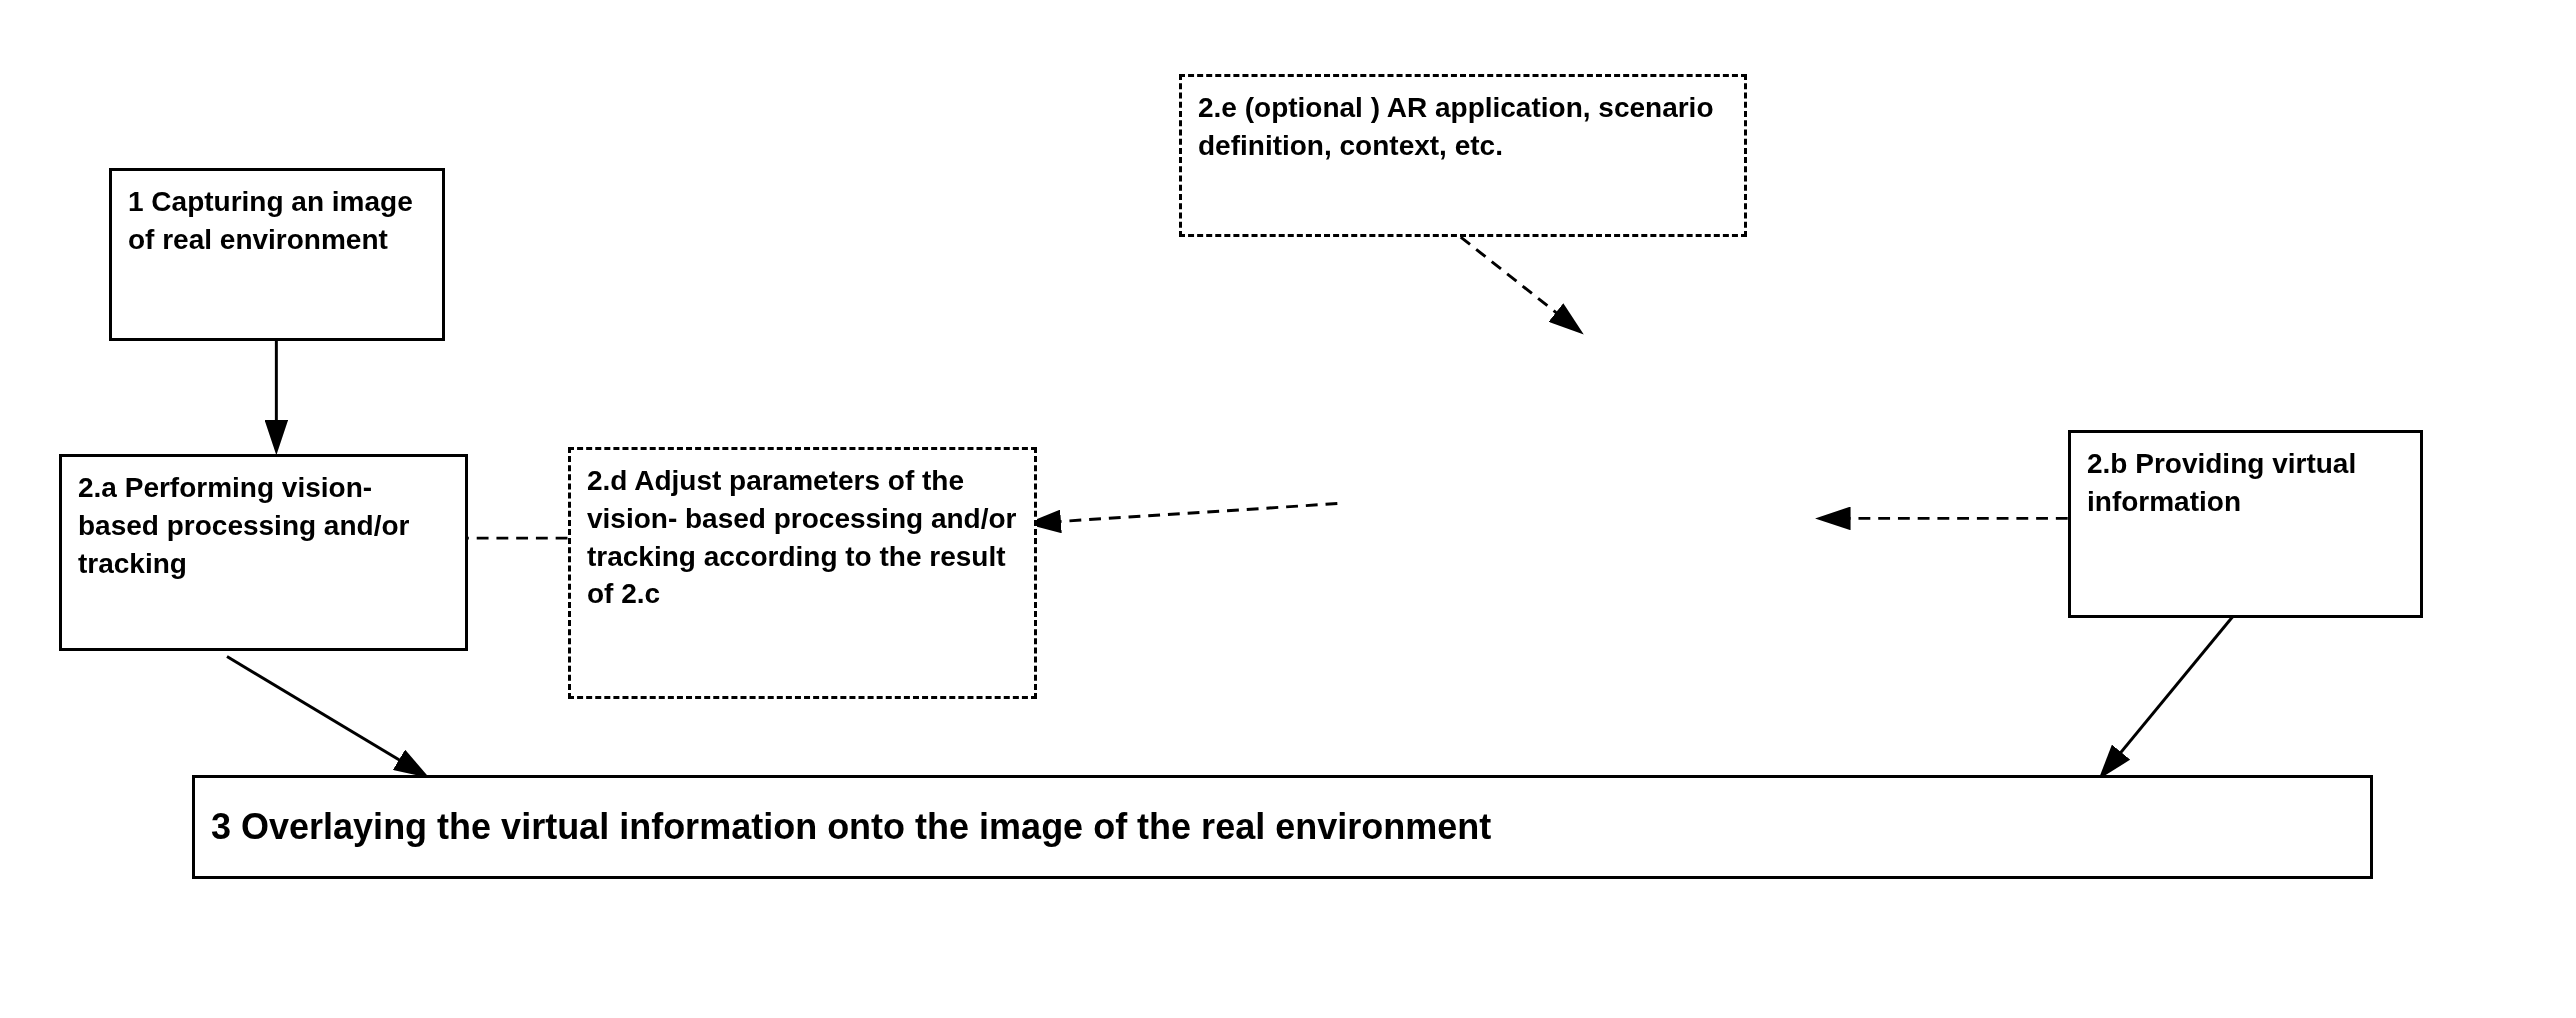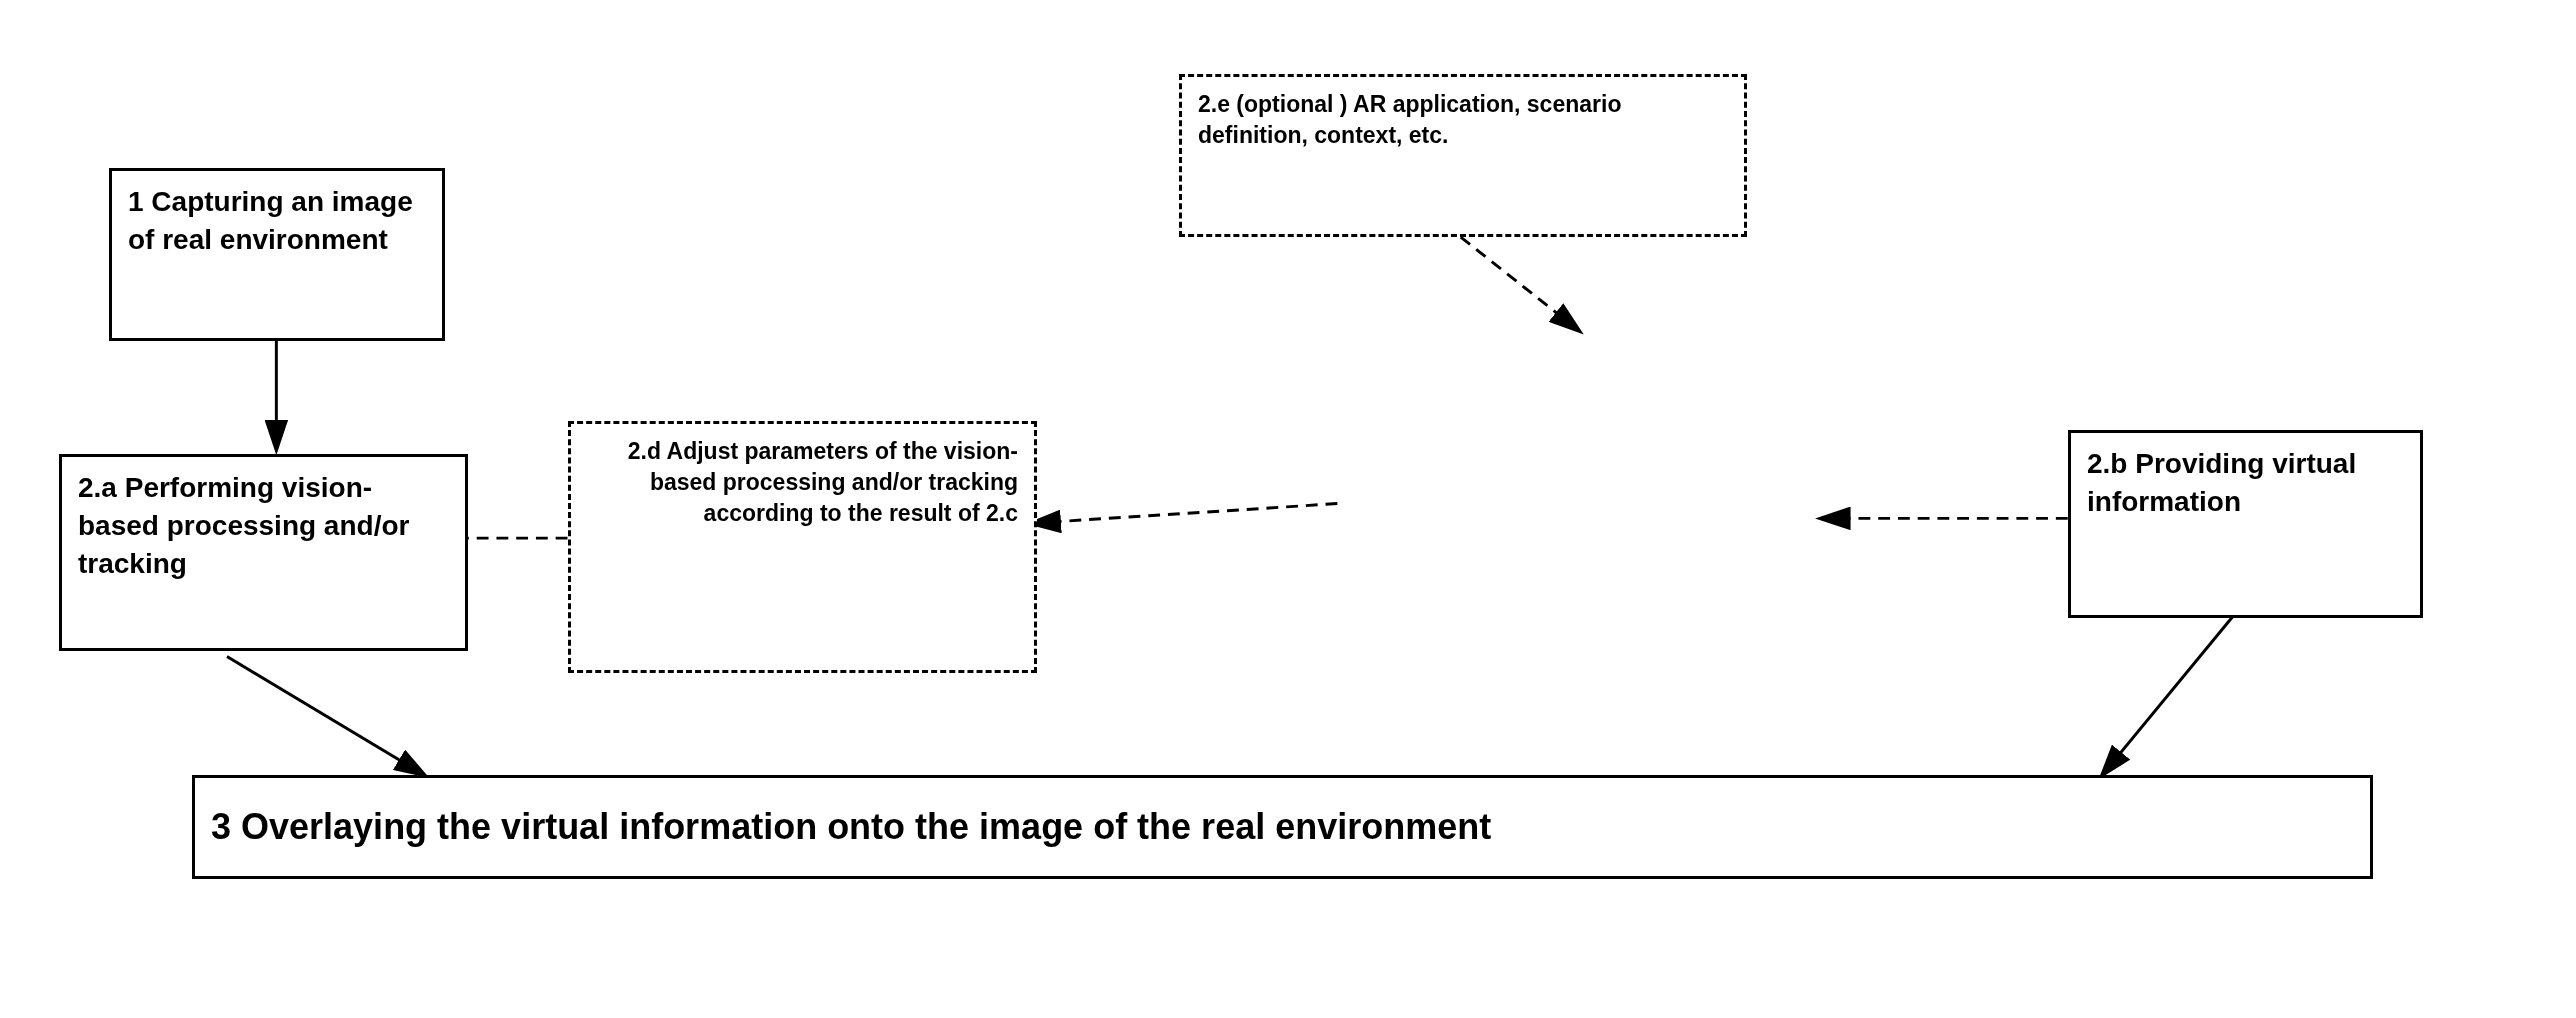--- a/index.html
+++ b/index.html
@@ -27,21 +27,21 @@
       font-size: 28px;
       font-weight: bold;
       line-height: 1.35;
     }
 
     .box-dashed {
       position: absolute;
       background: #fff;
       border: 3px dashed #000;
       padding: 12px 16px;
-      font-size: 23px;
+      font-size: 28px;
       font-weight: bold;
       line-height: 1.35;
     }
 
     svg.arrows {
       position: absolute;
       top: 0;
       left: 0;
       width: 2576px;
       height: 1019px;
@@ -85,21 +85,21 @@
 
   <div class="box" style="left:59px; top:454px; width:409px; height:197px;">
     <span>2.a Performing vision-based processing and/or tracking</span>
   </div>
 
   <div class="box-dashed" style="left:1179px; top:74px; width:568px; height:163px;">
     <span>2.e (optional ) AR application, scenario definition, context, etc.</span>
   </div>
 
 
-  <div class="box-dashed" style="left:568px; top:421px; width:469px; height:252px;text-align:right;">
+  <div class="box-dashed" style="left:568px; top:447px; width:469px; height:252px;">
     <span>2.d Adjust parameters of the vision- based processing and/or tracking according to the result of 2.c</span>
   </div>
 
   <div class="box" style="left:2068px; top:424px; width:355px; height:188px;margin-top:6px;">
     <span>2.b Providing virtual information</span>
   </div>
 
   <div class="box" style="left:192px; top:775px; width:2181px; height:104px; display:flex; align-items:center;">
     <span style="font-size:36px;">3 Overlaying the virtual information onto the image of the real environment</span>
   </div>

